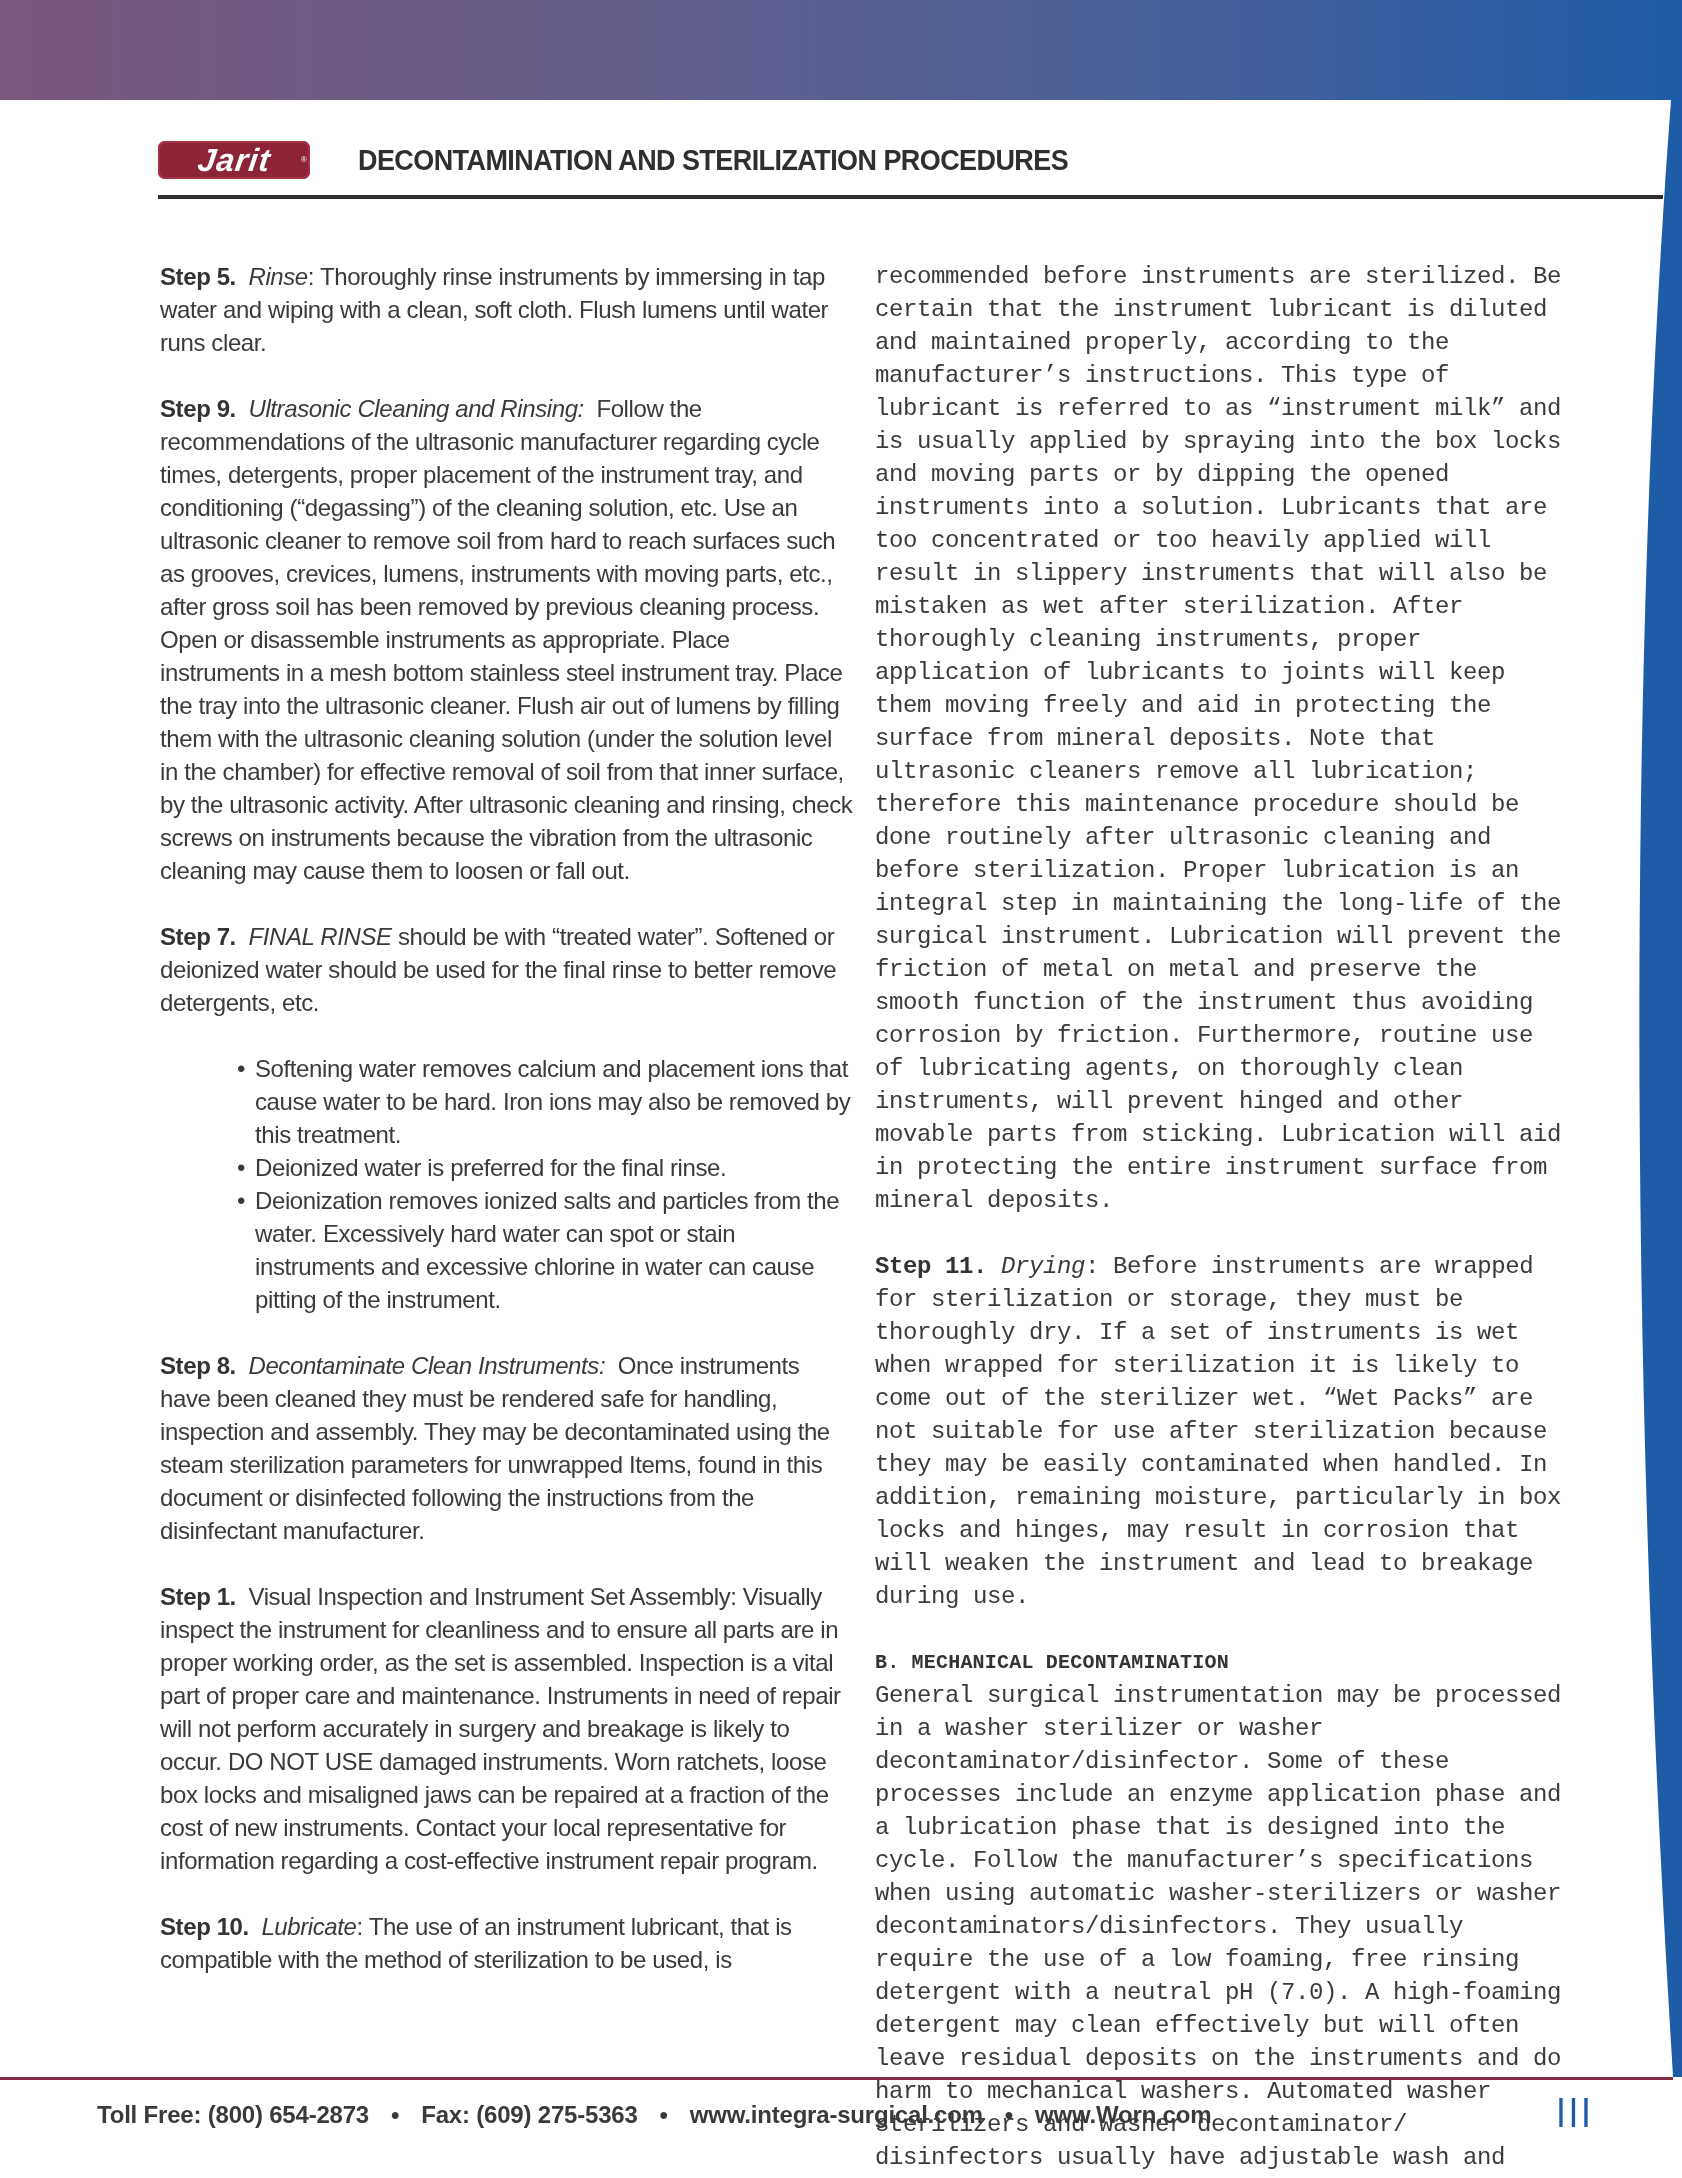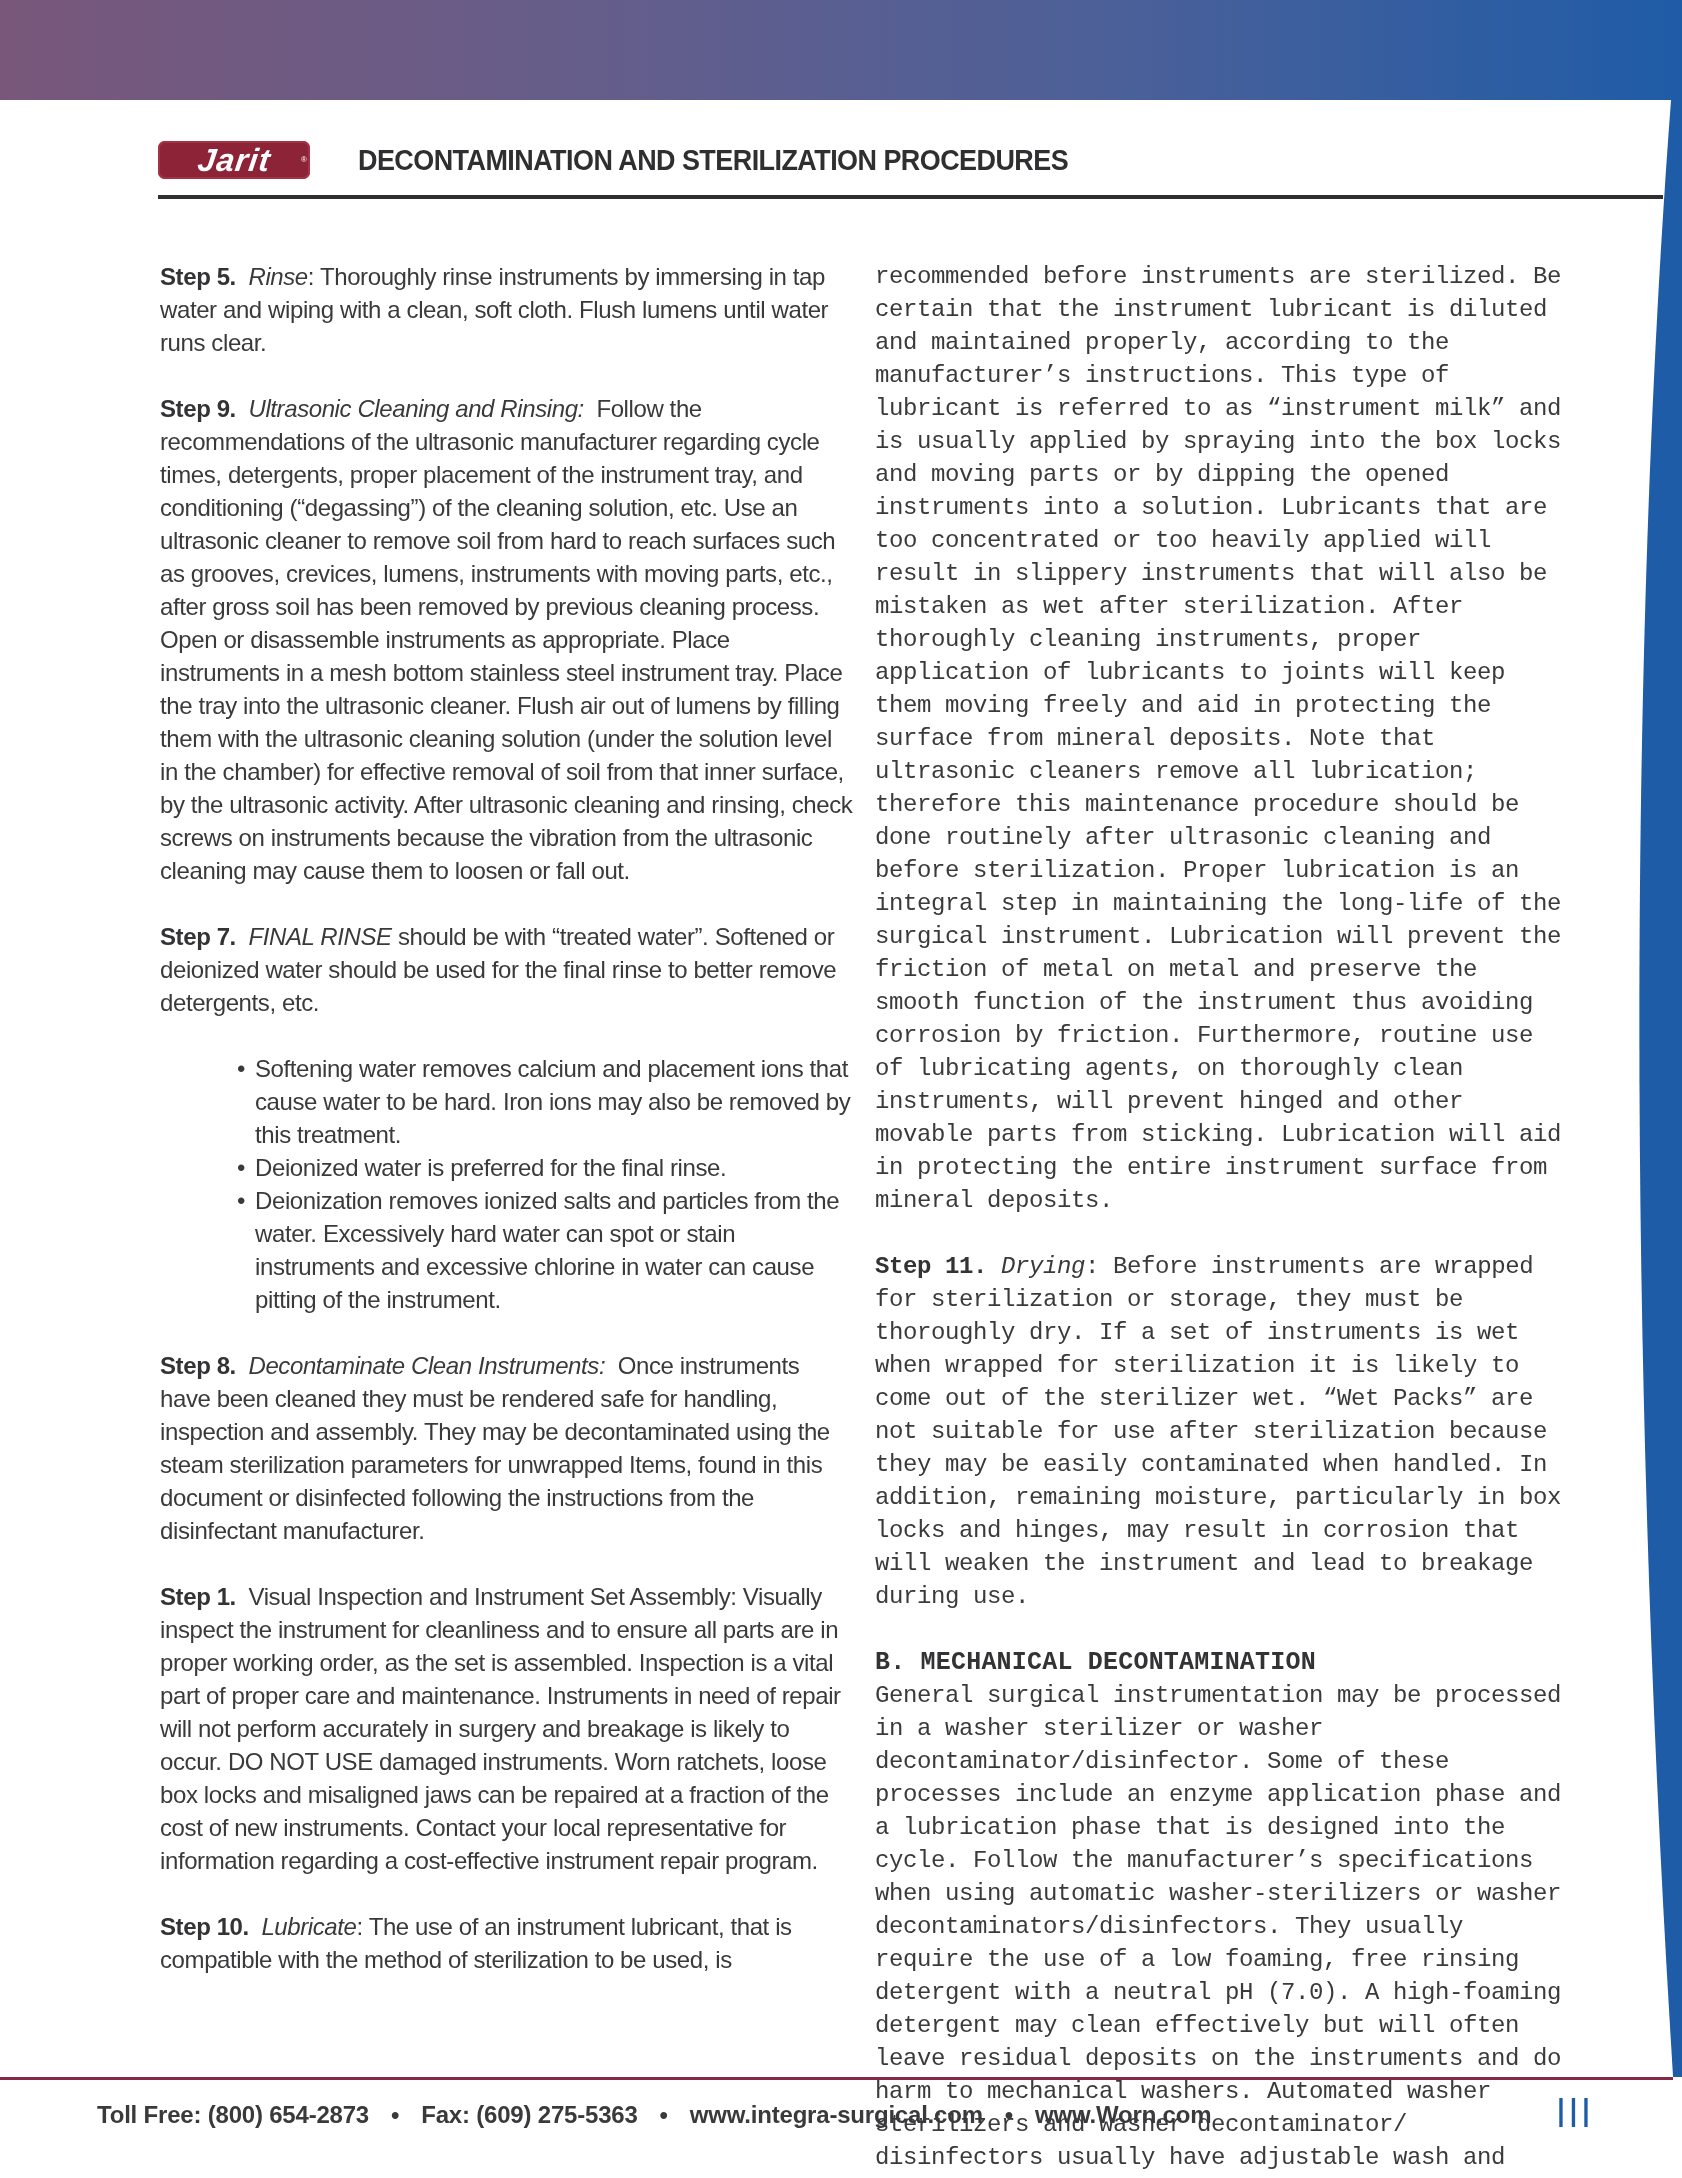--- a/index.html
+++ b/index.html
@@ -36,21 +36,21 @@
 
   .col { position: absolute; top: 228px; font-size: 24px; line-height: 33px; color: #3a3a3c; letter-spacing: -0.4px; margin-top: 32px; }
   .col-left { left: 160px; width: 693px; }
   .col-right { left: 875px; width: 693px; font-family: Liberation Mono, monospace; }
   .para { margin: 0 0 33px 0; }
   .step-label { font-weight: bold; color: #333335; }
   .step-title { font-style: italic; }
   ul.bullets { list-style: none; margin: 0 0 33px 0; padding: 0 0 0 95px; }
   ul.bullets li { position: relative; padding-left: 0; }
   ul.bullets li::before { content: "\2022"; position: absolute; left: -18px; top: 0; }
-  .section-heading { font-weight: bold; font-size: 25px; color: #333335; letter-spacing: 0.2px; margin: 0; }
+  .section-heading { font-weight: bold; font-size: 20px; color: #333335; letter-spacing: 0.2px; margin: 0; }
   .callout { font-weight: bold; color: #333335; margin: 0; letter-spacing: -0.2px; text-align: center; }
 
   .footer-rule { position: absolute; left: 0; top: 2077px; width: 1673px; height: 3px; background: #85294a; }
   .footer {
     position: absolute; left: 97px; top: 2101px; font-weight: bold; font-size: 24px; color: #3a3a3c;
     white-space: nowrap; letter-spacing: -0.2px; display: flex; align-items: center; justify-content: center;
   }
   .footer .sep { margin: 0 22px; }
   .page-num {
     position: absolute; left: 1556px; top: 2089px; color: #1f5ca7; font-size: 42px; font-family: "Liberation Sans", sans-serif;

